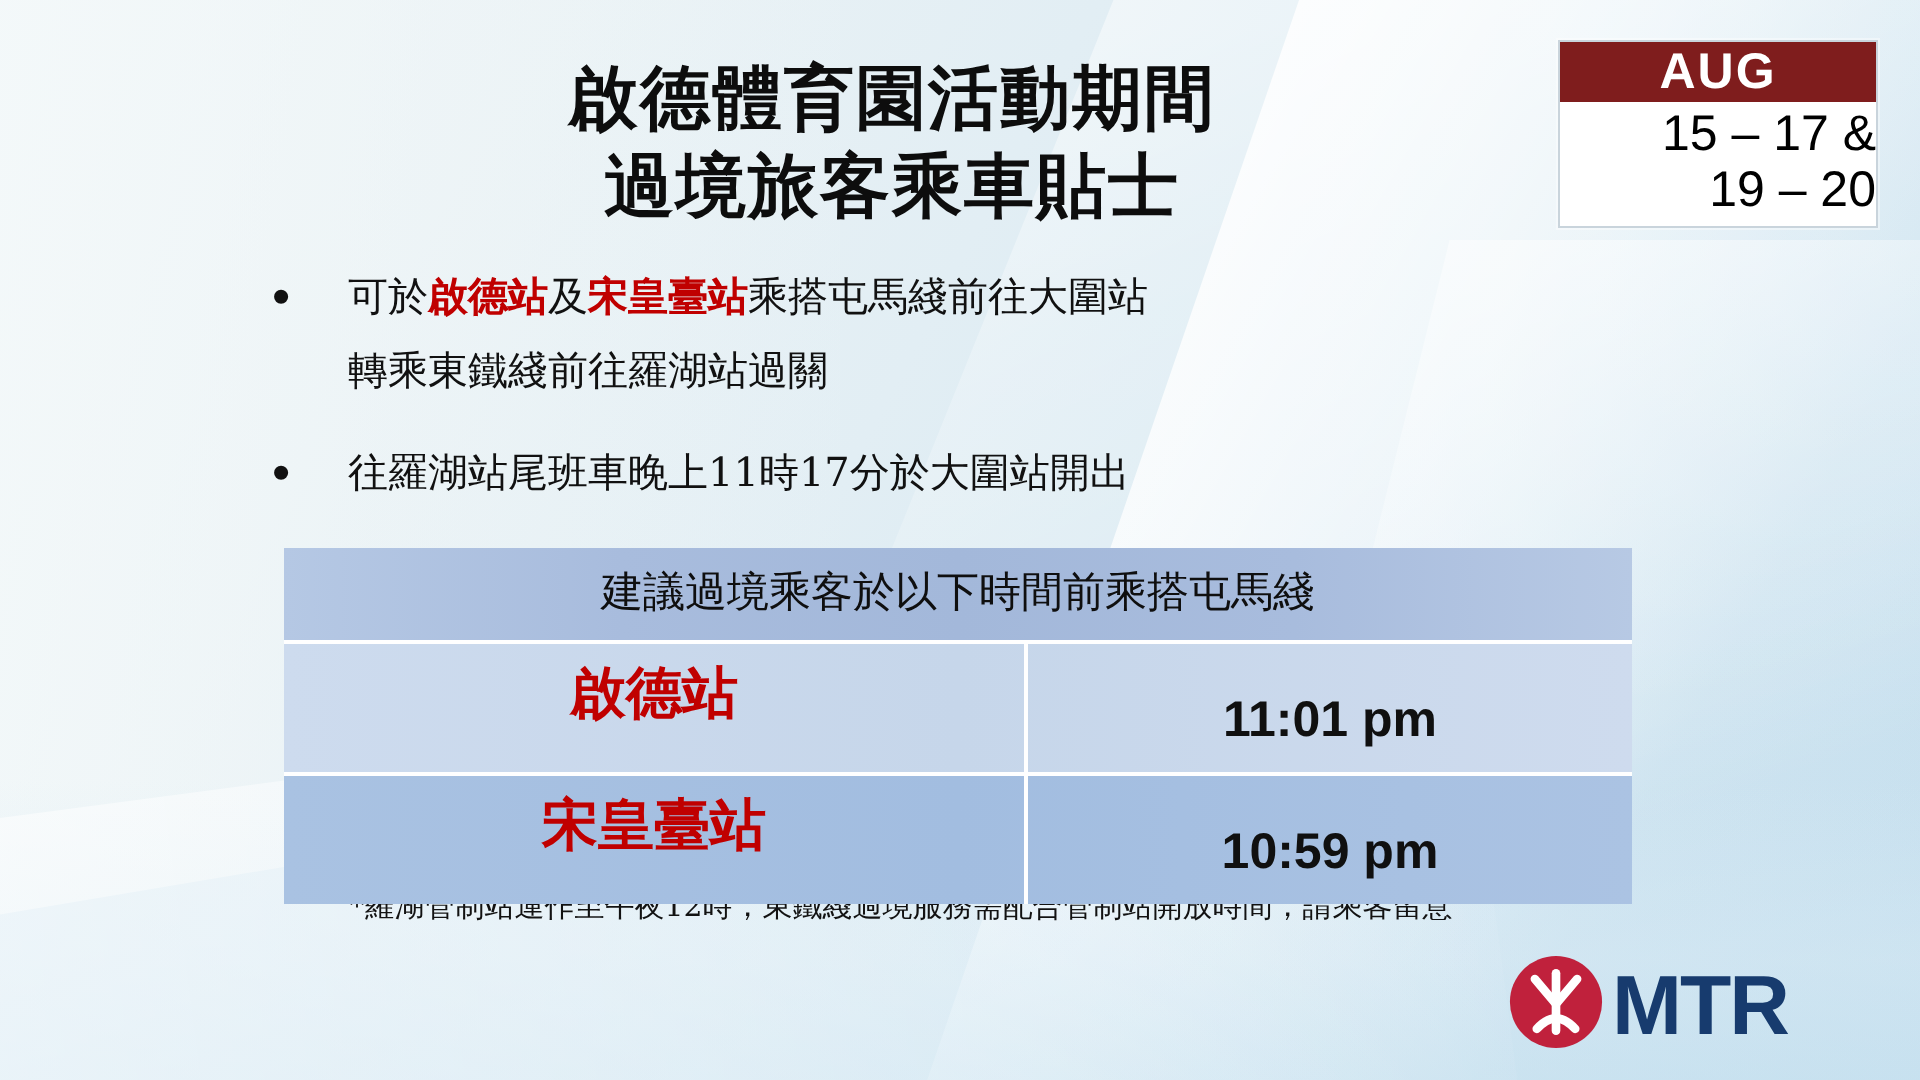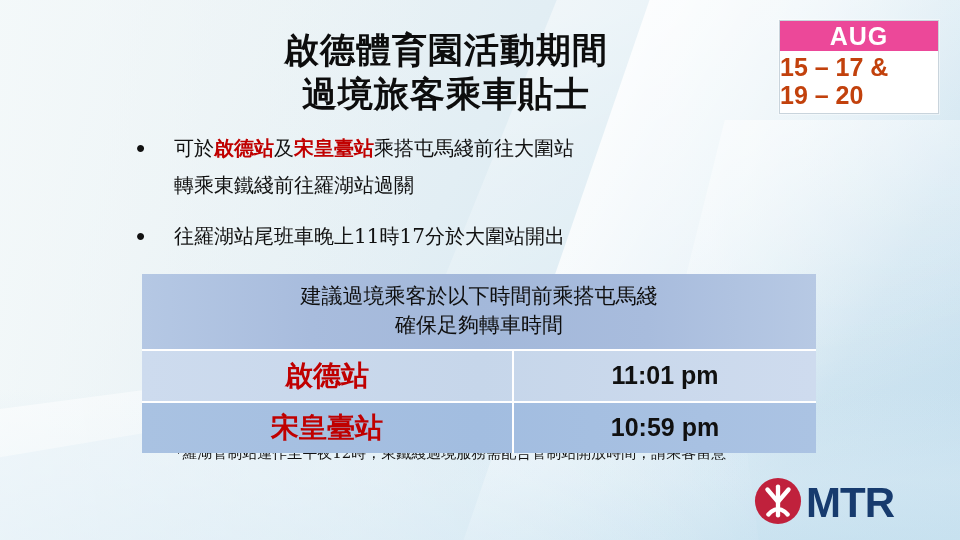--- a/index.html
+++ b/index.html
@@ -105,35 +105,35 @@
     position: absolute;
     top: 20px;
     left: 779px;
     width: 158px;
     border: 1px solid #c9d4dc;
     background: #ffffff;
     z-index: 8;
     box-shadow: 0 0 0 1px rgba(255,255,255,0.4);
   }
   #date-badge .badge-month {
-    background: #ec4899;
+    background: #7f1d1d;
     color: #ffffff;
     font-size: 25px;
     font-weight: bold;
     line-height: 30px;
     text-align: center;
     letter-spacing: 1px;
   }
   #date-badge .badge-days {
     background: #ffffff;
-    color: #c2410c;
+    color: #000000;
     font-size: 25px;
-    font-weight: bold;
+    font-weight: normal;
     line-height: 28px;
-    text-align: left;
+    text-align: right;
     padding: 2px 0 4px 0;
   }
   #date-badge .badge-days div { white-space: nowrap; }
 
   
   #bullets {
     position: absolute;
     top: 130px;
     left: 128px;
     width: 760px;
@@ -209,21 +209,21 @@
     border-right: 2px solid #ffffff;
   }
   .tt-time {
     flex: 1 1 auto;
     text-align: center;
     font-family: "Liberation Sans", sans-serif;
     font-size: 25px;
     font-weight: bold;
     color: #101010;
     line-height: 45px;
-    padding: 2px 0 3px 0;
+    padding: 16px 0 3px 0;
   }
 
   
   #footnote {
     position: absolute;
     top: 443px;
     left: 0;
     width: 901px;
     text-align: center;
     z-index: 5;
@@ -299,21 +299,20 @@
       <div class="bullet-text">
         <span>往羅湖站尾班車晚上11時17分於大圍站開出</span>
       </div>
     </div>
 
   </div>
 
   <div id="time-table">
     <div class="tt-header">
       <div>建議過境乘客於以下時間前乘搭屯馬綫</div>
-      <div>確保足夠轉車時間</div>
     </div>
     <div class="tt-row light">
       <div class="tt-station">啟德站</div>
       <div class="tt-time">11:01 pm</div>
     </div>
     <div class="tt-row dark">
       <div class="tt-station">宋皇臺站</div>
       <div class="tt-time">10:59 pm</div>
     </div>
   </div>

